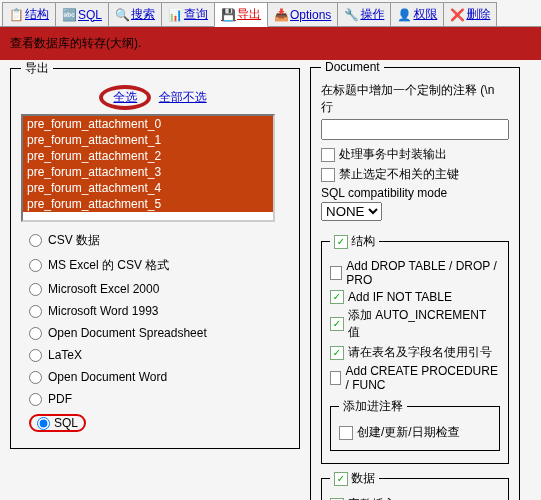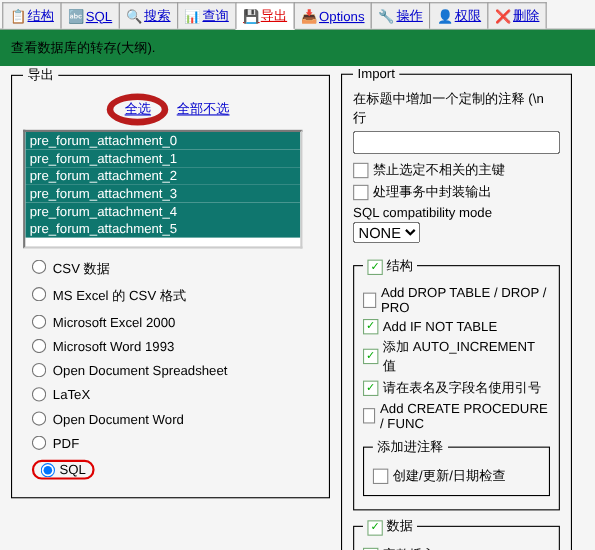--- a/index.html
+++ b/index.html
@@ -1,34 +1,34 @@
 <!DOCTYPE html>
 <html><head>
 <meta charset="utf-8">
 <style>
 body{margin:0;font-family:Arial,sans-serif;font-size:12px;background:#f5f5f5;color:#000;width:541px;overflow:hidden}
 .tabs{display:flex;background:#f5f5f5;border-bottom:1px solid #999;padding:2px 0 0 2px}
 .tab{padding:3px 6px;border:1px solid #999;border-bottom:none;background:#eee;margin-right:-1px;cursor:pointer;display:flex;align-items:center;gap:2px;font-size:12px}
 .tab.active{background:#fff;border-bottom:1px solid #fff;margin-bottom:-1px;color:#d00;text-decoration:underline}
 .tab-link{color:#0000cc;text-decoration:underline}
 .icon{width:14px;height:14px;display:inline-block}
-.subtitle{padding:8px 10px;color:#000;background:#15803d}
+.subtitle{padding:8px 10px;color:#000;background:#b91c1c}
 .main{display:flex;padding:0 10px;gap:10px}
 .col{flex:0 0 auto}
 .col-left{width:290px}
 .col-right{width:210px}
 fieldset{border:1px solid #000;padding:8px 10px;margin:0 0 10px 0;background:#f5f5f5}
 legend{padding:0 4px;color:#000;background:#f5f5f5}
 .links{text-align:center;margin-bottom:4px}
 .links a{color:#0000cc;text-decoration:underline;cursor:pointer;margin:0 4px}
-.circle-red{border:6px solid #b91c1c;border-radius:50%;padding:0 6px;display:inline-block}
+.circle-red{border:4px solid #b91c1c;border-radius:50%;padding:0 6px;display:inline-block}
 .listbox{width:250px;height:104px;background:#fff;border:2px inset #ccc;overflow-y:scroll}
-.listbox div{background:#0f766e;color:#fff;padding:1px 4px;font-size:12px}
+.listbox div{background:#c2410c;color:#fff;padding:1px 4px;font-size:12px}
 .radios{margin-top:10px}
-.radio-row{display:flex;align-items:flex-start;gap:6px;margin:8px 0;padding-left:8px}
+.radio-row{display:flex;align-items:center;gap:6px;margin:8px 0;padding-left:8px}
 .radio-row input{margin:0}
 .cb-row{display:flex;align-items:center;gap:4px;margin:3px 0}
 .sel{margin:2px 0 6px 0}
 fieldset.inner{border:1px solid #000;margin:6px 0;padding:6px 8px}
 .chk-green{width:12px;height:12px;border:1px solid #7a7;background:#fff;display:inline-flex;align-items:center;justify-content:center}
 .chk-green.on::after{content:"✓";color:#0a0;font-size:10px;line-height:1}
 .chk-plain{width:12px;height:12px;border:1px solid #888;background:#fff;display:inline-block}
 .oval-red{border:2px solid #d00;border-radius:12px;padding:0 6px;display:inline-flex;align-items:center;gap:4px}
 </style>
 </head>
@@ -129,30 +129,30 @@
               <input type="radio" name="fmt" checked="" style="">
               <span>SQL</span>
             </span>
           </div>
       </div>
     </fieldset>
   </div>
 
   <div class="col col-right">
     <fieldset>
-      <legend>Import</legend>
+      <legend>Document</legend>
       <div>在标题中增加一个定制的注释 (\n 行</div>
       <input type="text" style="width: 180px; margin: 3px 0px;">
       <div class="cb-row">
           <span class="chk-plain"></span>
-          <span>禁止选定不相关的主键</span>
+          <span>处理事务中封装输出</span>
         </div>
       <div class="cb-row">
           <span class="chk-plain"></span>
-          <span>处理事务中封装输出</span>
+          <span>禁止选定不相关的主键</span>
         </div>
       <div>SQL compatibility mode</div>
       <select class="sel"><option>NONE</option></select>
 
       <fieldset class="inner">
         <legend><span class="chk-green on"></span> <span>结构</span></legend>
         <div class="cb-row">
             <span class="chk-plain"></span>
             <span>Add DROP TABLE / DROP / PRO</span>
           </div>

